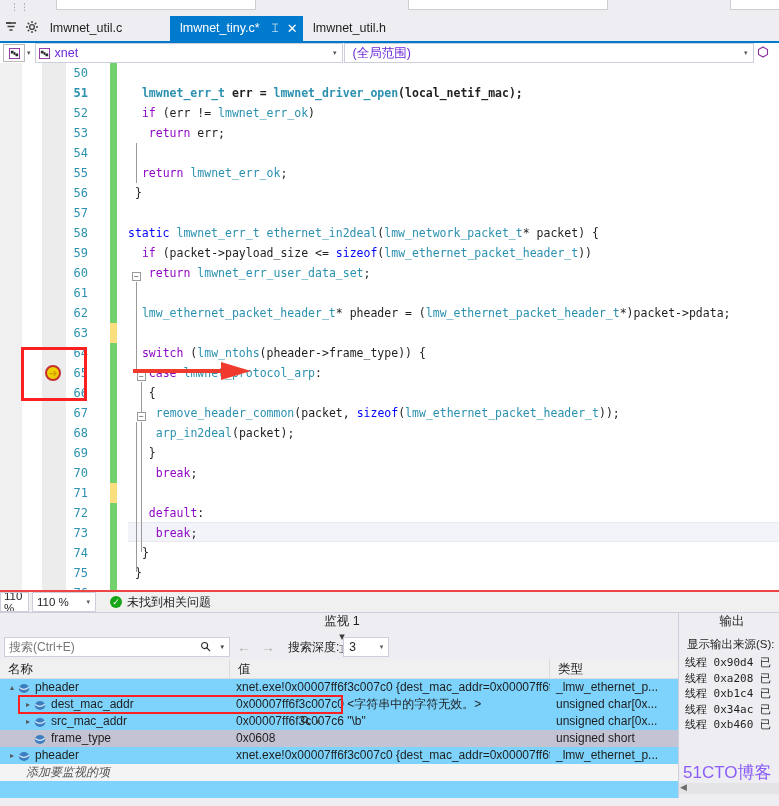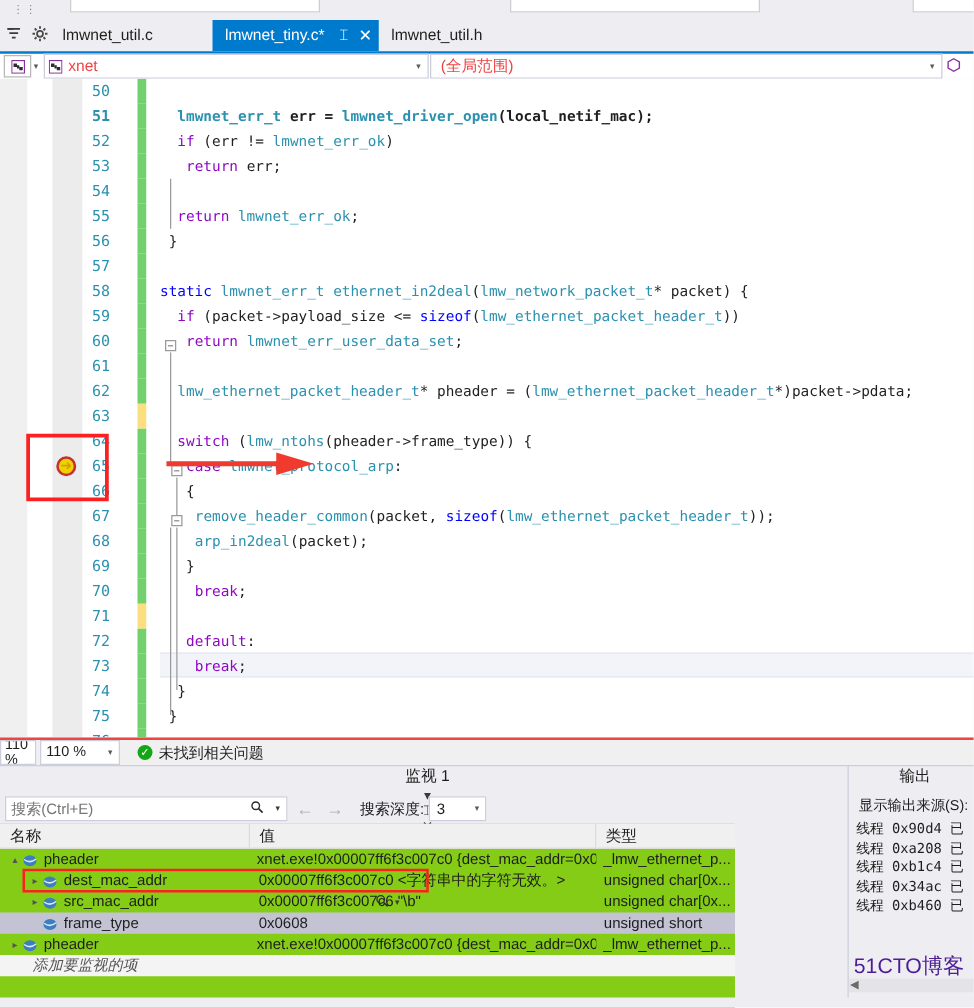--- a/index.html
+++ b/index.html
@@ -54,21 +54,21 @@
     display: flex; align-items: center; justify-content: center;
     border: 1px solid #b8b8b8; background: #fff;
   }
   .nav-caret { font-size: 7px; color: #5a5a5a; margin: 0 2px; }
   .nav-combo {
     height: 20px; border: 1px solid #cccedb; background: #fff;
     display: flex; align-items: center; padding: 0 3px; position: relative;
   }
   .nav-combo.c1 { width: 308px; margin-left: 2px; }
   .nav-combo.c2 { width: 410px; margin-left: 1px; }
-  .nav-combo .lbl { margin-left: 5px; font-size: 12.5px; color: #ef4444; text-align: center; }
+  .nav-combo .lbl { margin-left: 5px; font-size: 12.5px; color: #6d28d9; text-align: center; }
   .nav-combo .arrow { position: absolute; right: 5px; font-size: 7px; color: #5a5a5a; }
   .nav-right-ico { margin-left: 3px; }
 
   
   .editor {
     position: absolute; left: 0; top: 63px; width: 779px; height: 527px;
     background: #ffffff; overflow: hidden;
   }
   .gutter-a { position: absolute; left: 0; top: 0; width: 22px; height: 527px; background: #f0f0f0; }
   .gutter-b { position: absolute; left: 22px; top: 0; width: 20px; height: 527px; background: #ffffff; }
@@ -157,21 +157,21 @@
   }
   .search-box .ph { font-size: 12px; color: #777; }
   .search-box .mag { position: absolute; right: 18px; font-size: 11px; color: #3b3b3b; }
   .search-box .dd { position: absolute; right: 5px; font-size: 7px; color: #3b3b3b; }
   .nav-arrow { font-size: 14px; color: #b0b0b0; padding: 0 3px; }
   .depth-lbl { font-size: 12px; margin-left: 6px; }
   .depth-combo { width: 46px; height: 20px; border: 1px solid #cccedb; background: #fff;
                  display: flex; align-items: center; padding: 0 5px; position: relative; font-size: 12px; }
   .depth-combo .arrow { position: absolute; right: 5px; font-size: 7px; color: #5a5a5a; }
 
-  .wtable { position: absolute; left: 0; top: 46px; width: 588px; height: 148px; background: #84cc16; }
+  .wtable { position: absolute; left: 0; top: 46px; width: 678px; height: 148px; background: #7dd3fc; }
   .wthead { display: flex; height: 20px; background: #f0f0f0; border-bottom: 1px solid #dcdcdc; }
   .wth { font-size: 12.5px; line-height: 20px; padding-left: 8px; color: #1e1e1e;
          border-right: 1px solid #dcdcdc; }
   .c-name { width: 230px; }
   .c-val  { width: 320px; }
   .c-type { width: 128px; border-right: none; }
   .wtr { display: flex; height: 17px; align-items: center; position: relative; }
   .wtr.sel { background: #c3c3d4; }
   .wtr .cell { font-size: 12px; white-space: nowrap; overflow: hidden; line-height: 17px; }
   .wtr .cell.c-name { display: flex; align-items: center; }
@@ -186,21 +186,21 @@
   
   .output {
     position: absolute; left: 678px; top: 612px; width: 101px; height: 194px;
     background: #eeeef2; border-left: 1px solid #cccedb; border-top: 1px solid #cccedb;
     overflow: hidden;
   }
   .out-src { font-size: 11.5px; padding: 2px 0 0 8px; white-space: nowrap; }
   .out-lines { padding: 3px 0 0 6px; font-family: "DejaVu Sans Mono", monospace; font-size: 11px; }
   .out-line { white-space: nowrap; line-height: 15.5px; }
   .watermark {
-    position: absolute; left: 4px; bottom: 22px; font-size: 17px; color: #4c1d95;
+    position: absolute; left: 4px; bottom: 22px; font-size: 17px; color: #8b5cf6;
     font-family: "Liberation Sans", sans-serif; white-space: nowrap;
   }
   .out-scroll { position: absolute; left: 0; bottom: 12px; width: 101px; height: 11px; background: #e4e4e6; }
   .out-scroll .lt { position: absolute; left: 1px; top: -1px; font-size: 9px; color: #6b6b6b; }
   .bottom-strip { position: absolute; left: 0; bottom: 0; width: 101px; height: 12px; background: #eeeef2; }
 
   .bottom-bar { position: absolute; left: 0; top: 798px; width: 779px; height: 8px; background: #eeeef2; }
 </style>
 </head>
 <body>

